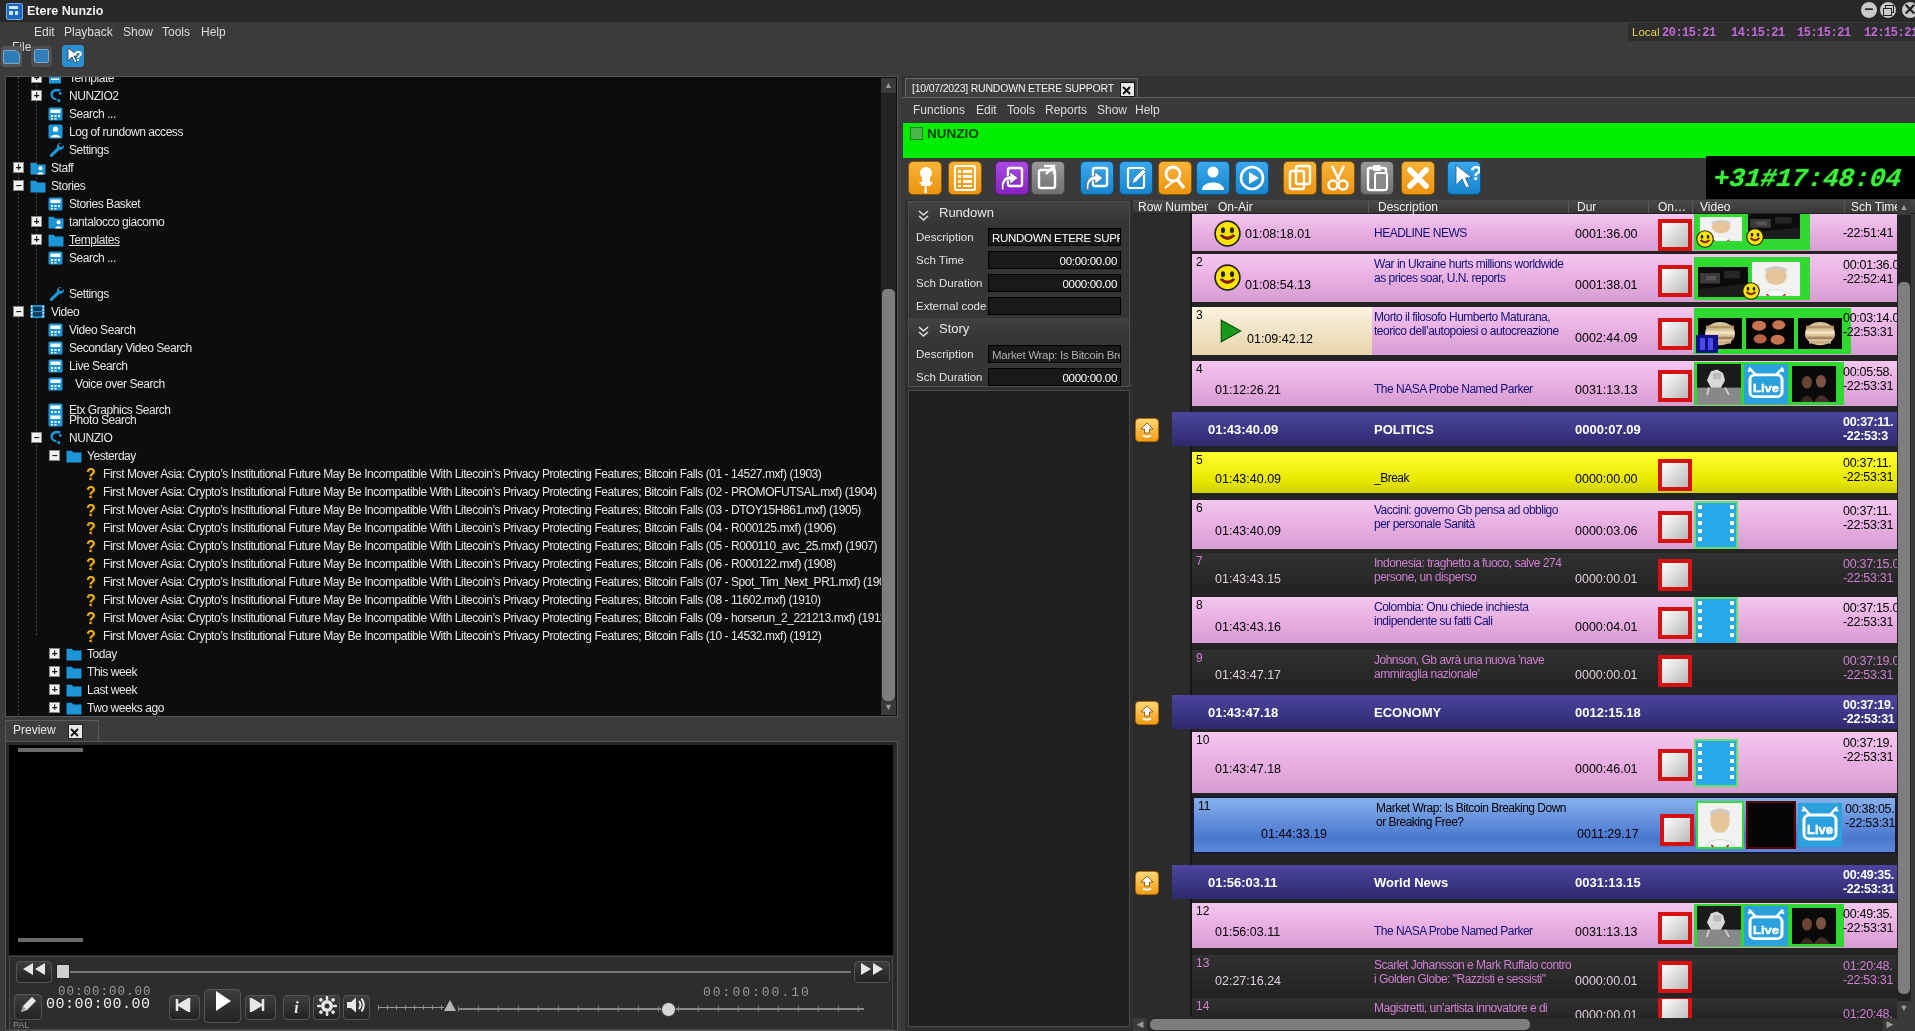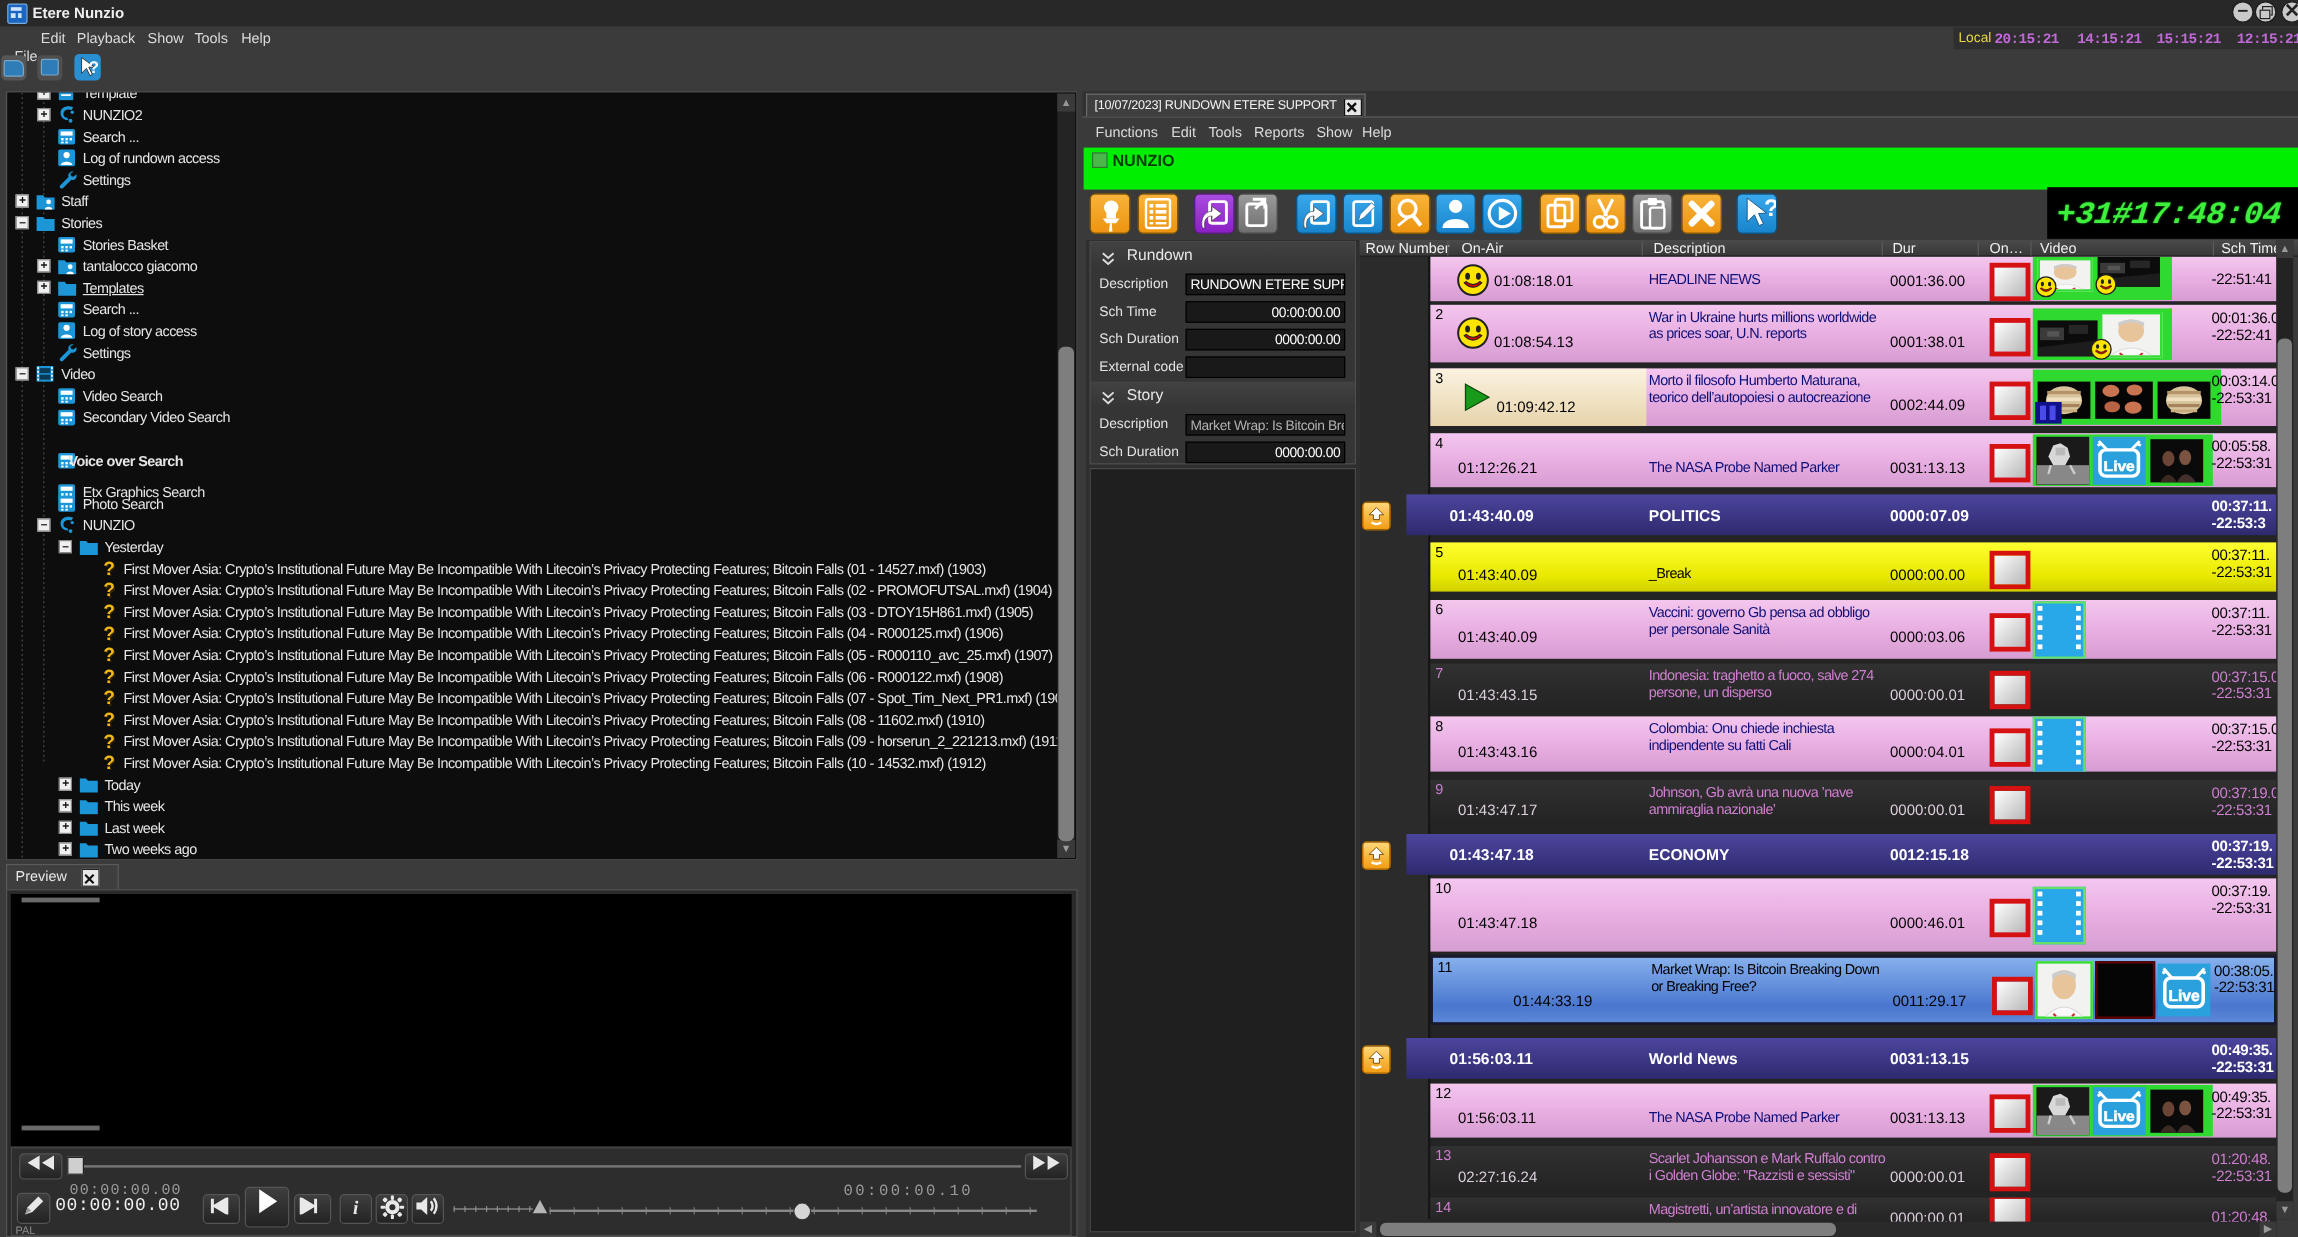--- a/index.html
+++ b/index.html
@@ -186,30 +186,20 @@
             <rect x="2.5" y="2.5" width="10" height="3.5" fill="#fff"></rect>
             <rect x="3" y="8" width="2" height="2" fill="#fff"></rect>
             <rect x="6.5" y="8" width="2" height="2" fill="#fff"></rect>
             <rect x="10" y="8" width="2" height="2" fill="#fff"></rect>
             <rect x="3" y="11" width="2" height="1.5" fill="#fff"></rect>
             <rect x="6.5" y="11" width="2" height="1.5" fill="#fff"></rect>
           </svg>
         </span>
         <span style="position:absolute;left:63px;top:0;">Search ...</span>
       </div>
-<div class="ti" style="left:0;top:190px;width:860px;">
-        <span style="position:absolute;left:42px;top:0;width:16px;height:18px;">
-          <svg width="15" height="15" viewBox="0 0 15 15" style="position:absolute;left:0px;top:1px">
-            <rect x="0.5" y="0.5" width="14" height="14" rx="1.5" fill="#1d96d8"></rect>
-            <circle cx="7.5" cy="5.2" r="2.6" fill="#fff"></circle>
-            <path d="M2.8 13.5 C2.8 9.8 12.2 9.8 12.2 13.5 Z" fill="#fff"></path>
-          </svg>
-        </span>
-        <span style="position:absolute;left:63px;top:0;">Log of story access</span>
-      </div>
 <div class="ti" style="left:0;top:208px;width:860px;">
         <span style="position:absolute;left:42px;top:0;width:16px;height:18px;">
           <svg width="16" height="16" viewBox="0 0 16 16" style="position:absolute;left:0px;top:1px">
             <path d="M13.5 1.2 a3.4 3.4 0 0 0 -4.4 4.3 L2.3 12.3 a1.6 1.6 0 0 0 2.3 2.3 L11.4 7.7 a3.4 3.4 0 0 0 4.3 -4.4 L13.3 5.2 L11.2 4.6 L10.6 2.5 Z" fill="#1d96d8"></path>
           </svg>
         </span>
         <span style="position:absolute;left:63px;top:0;">Settings</span>
       </div>
 <div class="ti" style="left:0;top:226px;width:860px;">
         <span class="plus" style="left:7px;top:3px;">–</span>
@@ -251,33 +241,47 @@
             <rect x="2.5" y="2.5" width="10" height="3.5" fill="#fff"></rect>
             <rect x="3" y="8" width="2" height="2" fill="#fff"></rect>
             <rect x="6.5" y="8" width="2" height="2" fill="#fff"></rect>
             <rect x="10" y="8" width="2" height="2" fill="#fff"></rect>
             <rect x="3" y="11" width="2" height="1.5" fill="#fff"></rect>
             <rect x="6.5" y="11" width="2" height="1.5" fill="#fff"></rect>
           </svg>
         </span>
         <span style="position:absolute;left:63px;top:0;">Secondary Video Search</span>
       </div>
-<div class="ti" style="left:0;top:298px;width:860px;">
+<div class="ti" style="left:0;top:280px;width:860px;">
         <span style="position:absolute;left:42px;top:0;width:16px;height:18px;">
           <svg width="15" height="14" viewBox="0 0 15 14" style="position:absolute;left:0px;top:2px">
             <rect x="0.5" y="0.5" width="14" height="13" rx="1.5" fill="#1d96d8"></rect>
             <rect x="2.5" y="2.5" width="10" height="3.5" fill="#fff"></rect>
             <rect x="3" y="8" width="2" height="2" fill="#fff"></rect>
             <rect x="6.5" y="8" width="2" height="2" fill="#fff"></rect>
             <rect x="10" y="8" width="2" height="2" fill="#fff"></rect>
             <rect x="3" y="11" width="2" height="1.5" fill="#fff"></rect>
             <rect x="6.5" y="11" width="2" height="1.5" fill="#fff"></rect>
           </svg>
         </span>
-        <span style="position:absolute;left:51px;top:0;font-weight:bold;">Voice over Search</span>
+        <span style="position:absolute;left:63px;top:0;">Live Search</span>
+      </div>
+<div class="ti" style="left:0;top:298px;width:860px;">
+        <span style="position:absolute;left:42px;top:0;width:16px;height:18px;">
+          <svg width="15" height="14" viewBox="0 0 15 14" style="position:absolute;left:0px;top:2px">
+            <rect x="0.5" y="0.5" width="14" height="13" rx="1.5" fill="#1d96d8"></rect>
+            <rect x="2.5" y="2.5" width="10" height="3.5" fill="#fff"></rect>
+            <rect x="3" y="8" width="2" height="2" fill="#fff"></rect>
+            <rect x="6.5" y="8" width="2" height="2" fill="#fff"></rect>
+            <rect x="10" y="8" width="2" height="2" fill="#fff"></rect>
+            <rect x="3" y="11" width="2" height="1.5" fill="#fff"></rect>
+            <rect x="6.5" y="11" width="2" height="1.5" fill="#fff"></rect>
+          </svg>
+        </span>
+        <span style="position:absolute;left:69px;top:0;">Voice over Search</span>
       </div>
 <div class="ti" style="left:0;top:324px;width:860px;">
         <span style="position:absolute;left:42px;top:0;width:16px;height:18px;">
           <svg width="15" height="14" viewBox="0 0 15 14" style="position:absolute;left:0px;top:2px">
             <rect x="0.5" y="0.5" width="14" height="13" rx="1.5" fill="#1d96d8"></rect>
             <rect x="2.5" y="2.5" width="10" height="3.5" fill="#fff"></rect>
             <rect x="3" y="8" width="2" height="2" fill="#fff"></rect>
             <rect x="6.5" y="8" width="2" height="2" fill="#fff"></rect>
             <rect x="10" y="8" width="2" height="2" fill="#fff"></rect>
             <rect x="3" y="11" width="2" height="1.5" fill="#fff"></rect>

